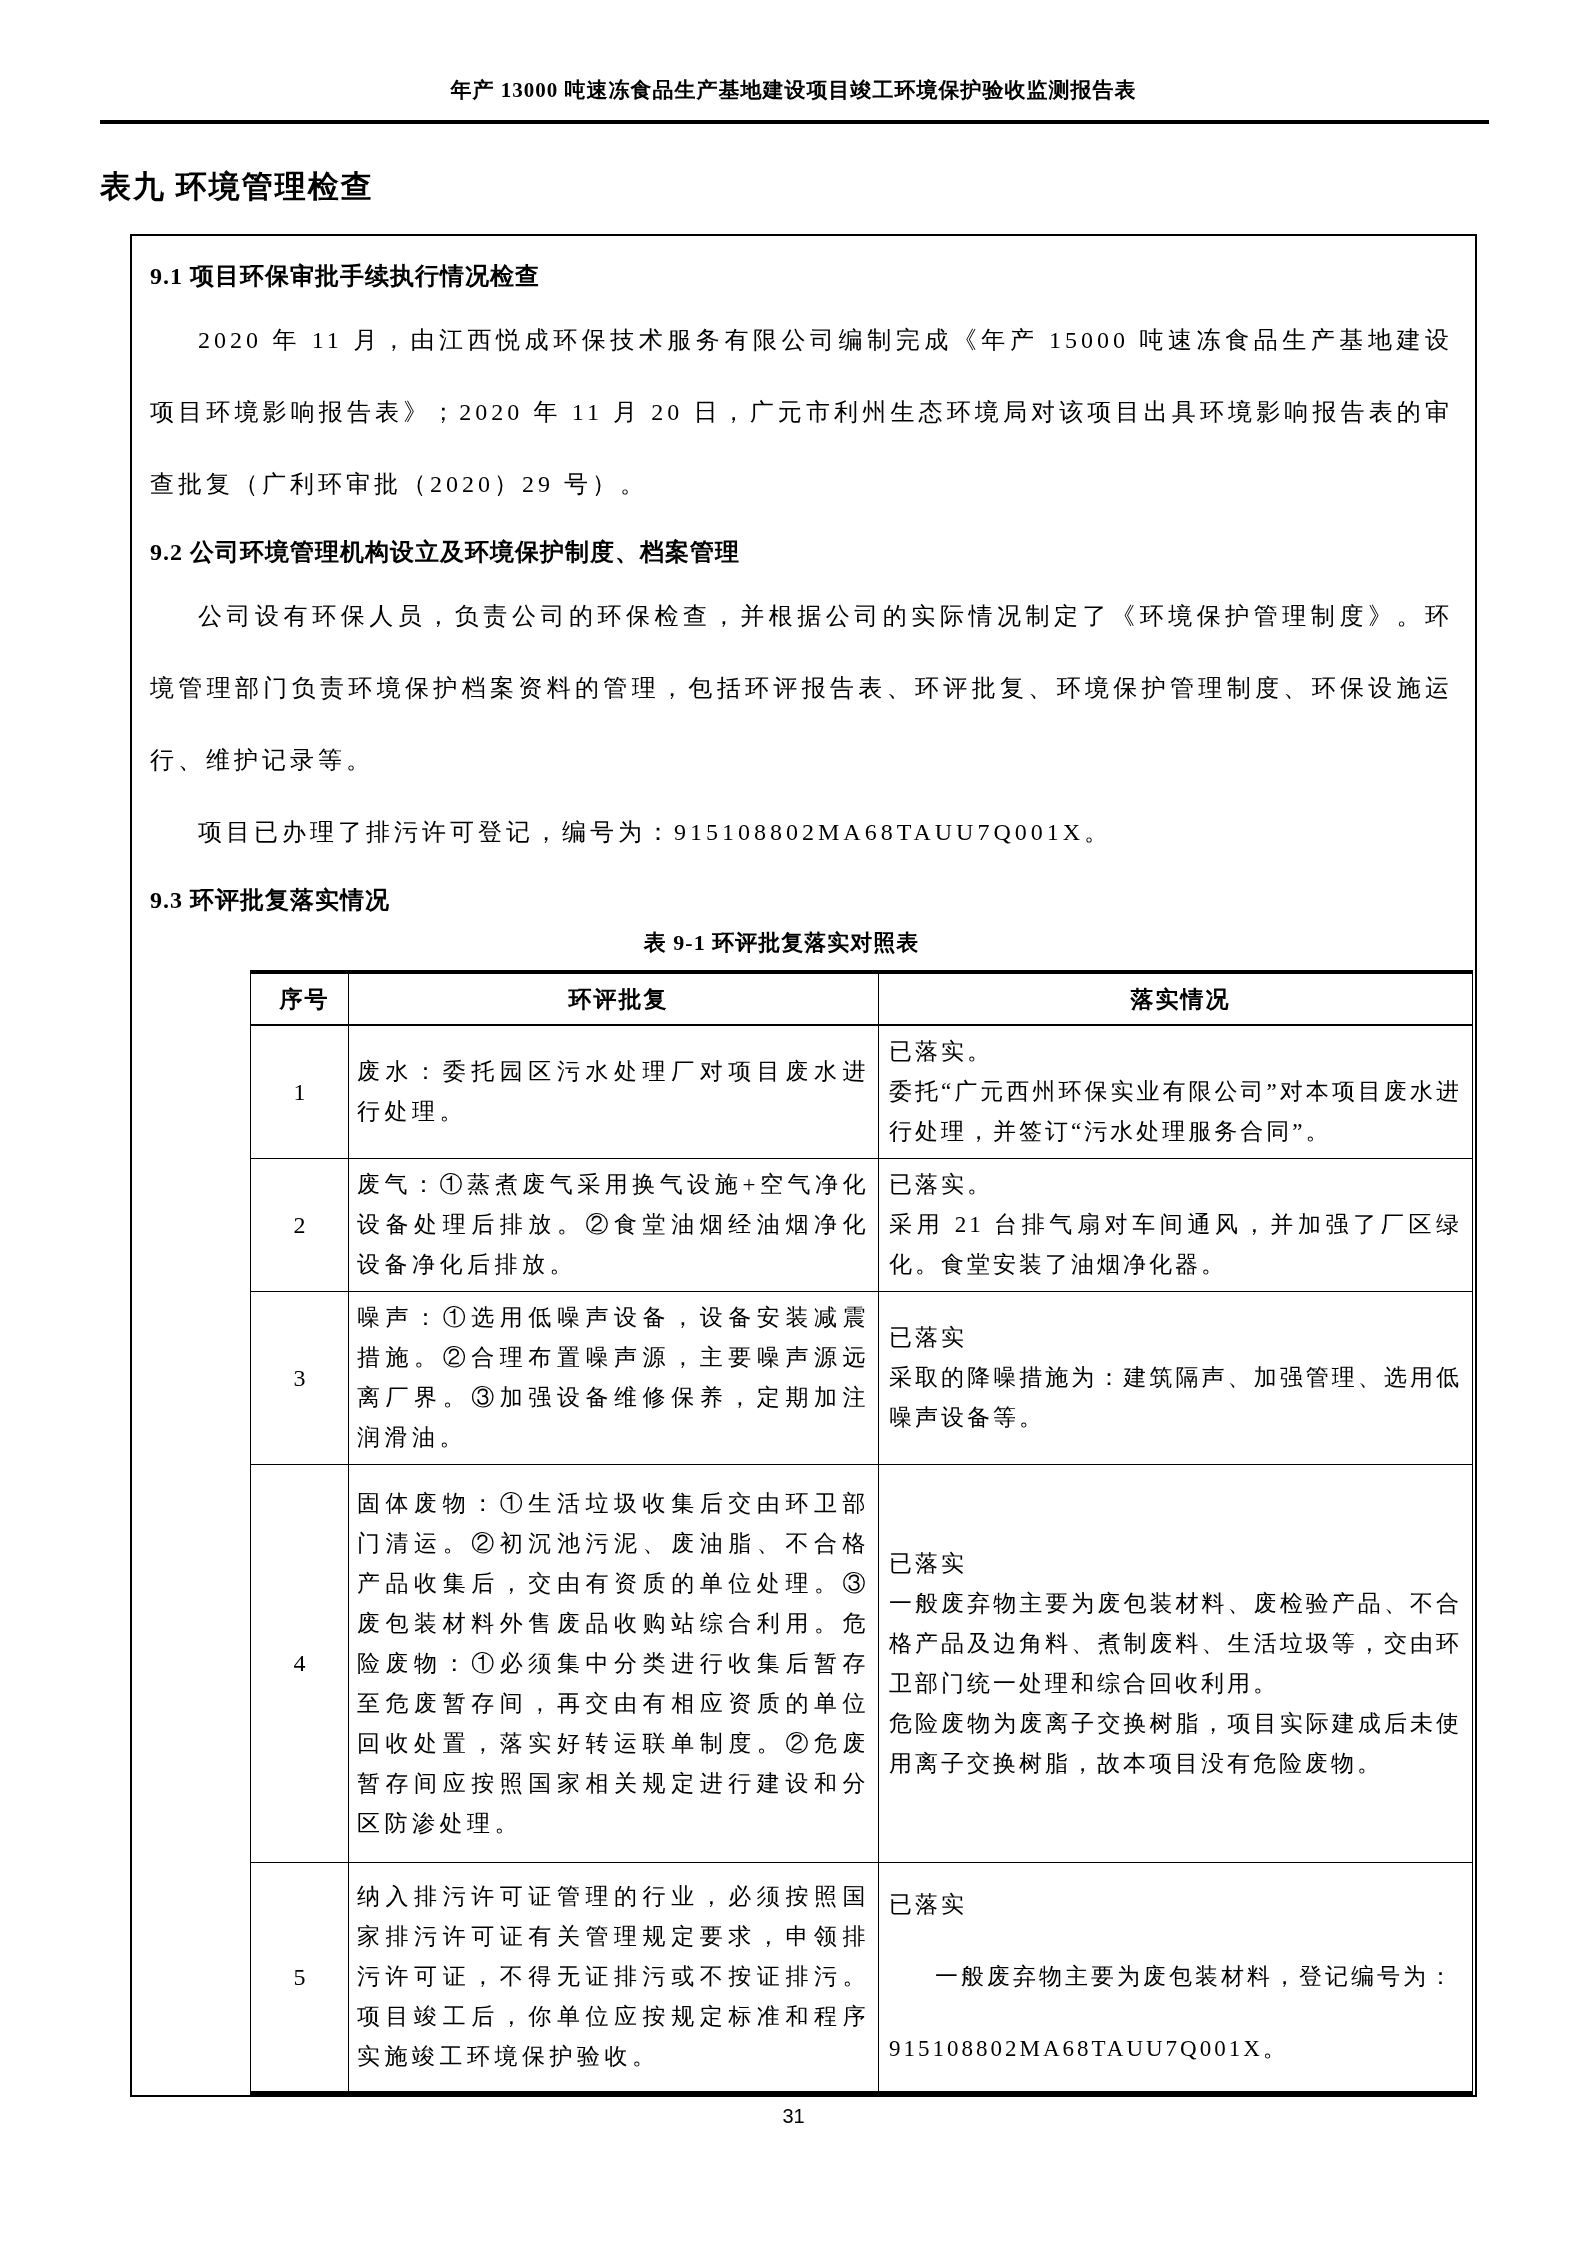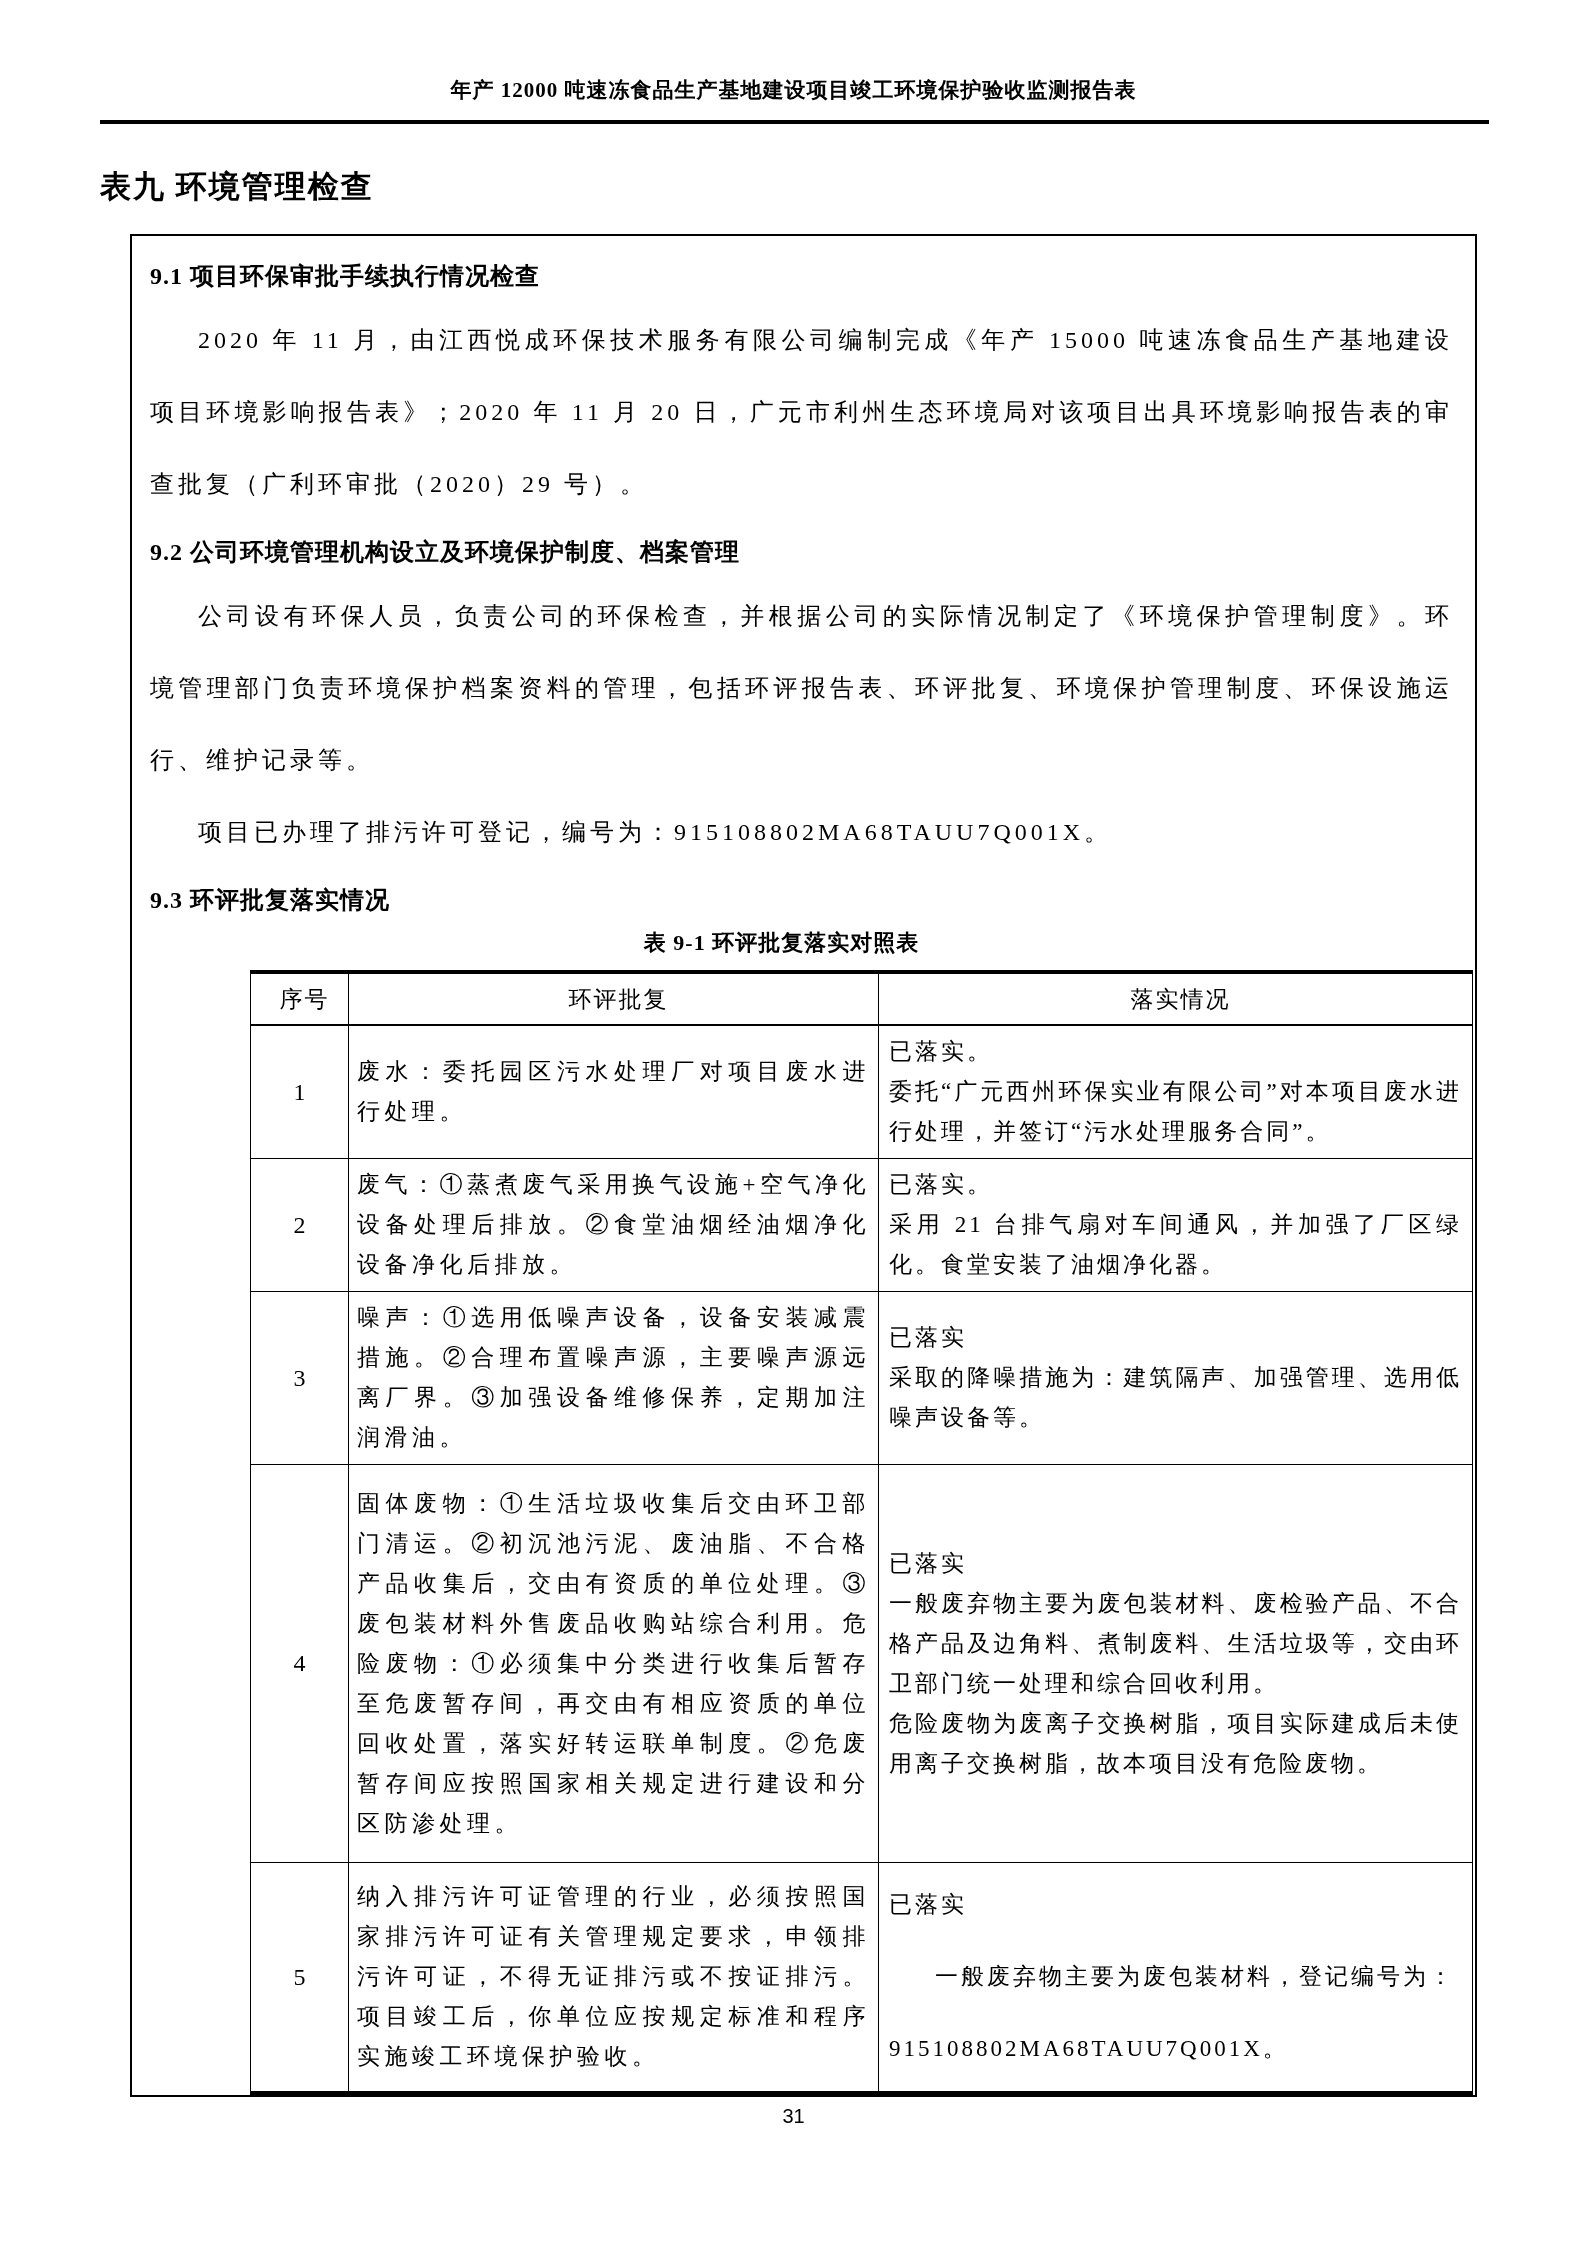--- a/index.html
+++ b/index.html
@@ -53,21 +53,21 @@
   table.t91{
     border-collapse:collapse;
     table-layout:fixed;
     margin-left:100px;
     width:1222px;
     border-top:4px solid #000;
     border-bottom:4px solid #000;
   }
   .t91 th,.t91 td{border:1px solid #000;vertical-align:middle;}
   .t91 thead th{
-    font-size:23px;font-weight:normal;
+    font-size:23px;font-weight:bold;
     height:48px;
     letter-spacing:2px;
     border-bottom:2px solid #000;
     padding-left:11px;
   }
   .t91 .c-no{
     text-align:center;font-size:24px;
   }
   .t91 .c-appr{padding:6px 8px;}
   .t91 .c-appr p{
@@ -92,21 +92,21 @@
     margin-top:8px;
     font-family:"Liberation Sans","DejaVu Sans",sans-serif;
   }
 </style>
 </head>
 <body>
 
 <div class="page">
 
   <div class="doc-header">
-    <div class="doc-header-title">年产 12000 吨速冻食品生产基地建设项目竣工环境保护验收监测报告表</div>
+    <div class="doc-header-title">年产 13000 吨速冻食品生产基地建设项目竣工环境保护验收监测报告表</div>
     <div class="doc-header-rule"></div>
   </div>
 
   <div class="main-title">表九  环境管理检查</div>
 
   <div class="content-box">
 
     <div class="sec-heading">9.1 项目环保审批手续执行情况检查</div>
     <p class="body-para">2020 年 11 月，由江西悦成环保技术服务有限公司编制完成《年产 15000 吨速冻食品生产基地建设项目环境影响报告表》；2020 年 11 月 20 日，广元市利州生态环境局对该项目出具环境影响报告表的审查批复（广利环审批（2020）29 号）。</p>
 

